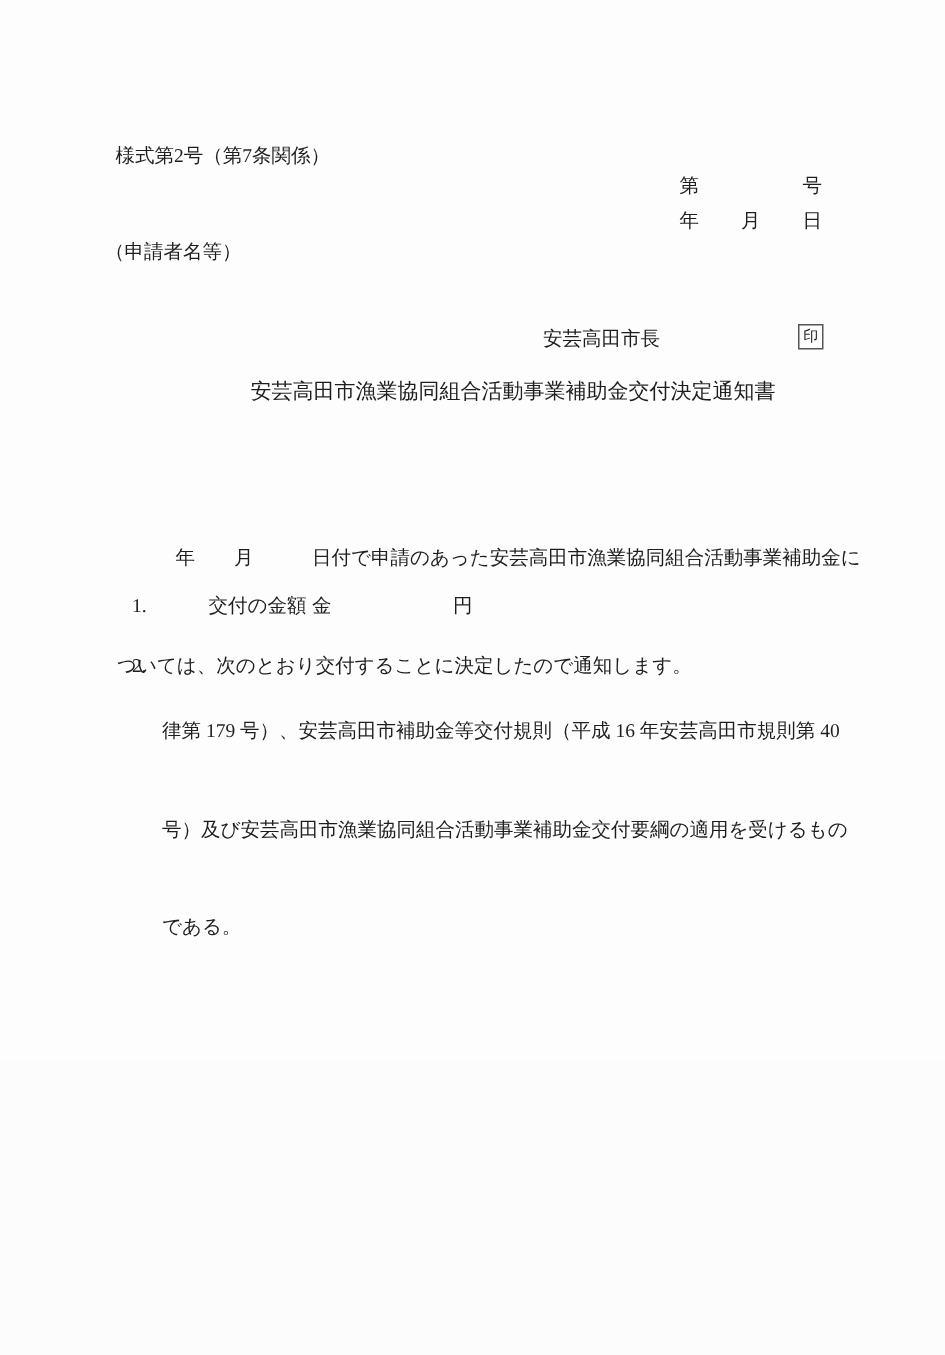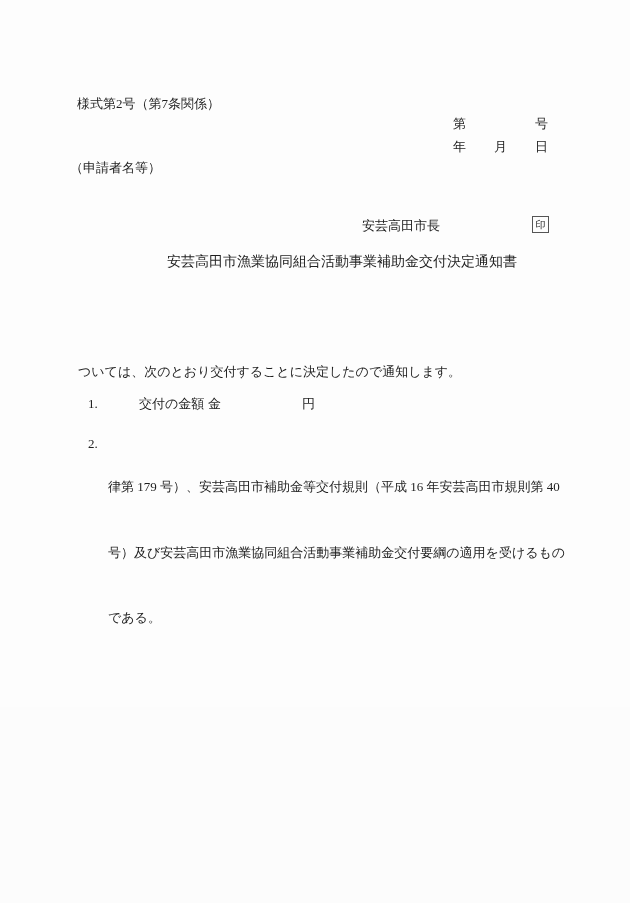--- a/index.html
+++ b/index.html
@@ -82,20 +82,21 @@
   <div class="abs date-day">日</div>
 
   <div class="abs applicant">（申請者名等）</div>
 
   <div class="abs mayor">安芸高田市長</div>
   <div class="seal">印</div>
 
   <div class="abs doc-title">安芸高田市漁業協同組合活動事業補助金交付決定通知書</div>
 
   <div class="abs para">
+    <div>　　　年　　月　　　日付で申請のあった安芸高田市漁業協同組合活動事業補助金に</div>
     <div>ついては、次のとおり交付することに決定したので通知します。</div>
   </div>
 
   <div class="abs item1-number">1.</div>
   <div class="abs item1-label">交付の金額</div>
   <div class="abs item1-kin">金</div>
   <div class="abs item1-yen">円</div>
 
   <div class="abs item2-number">2.</div>
   <div class="abs item2-text">

